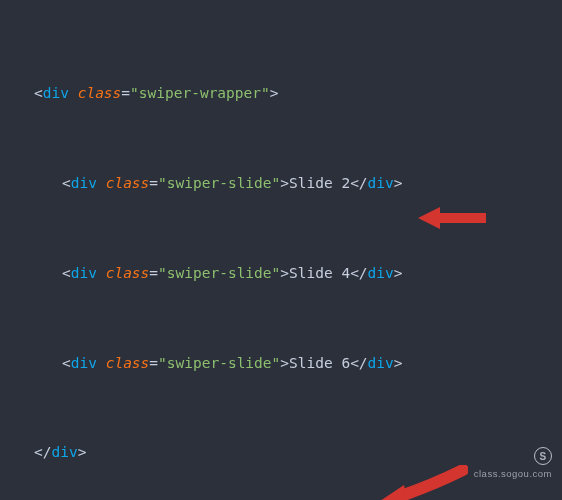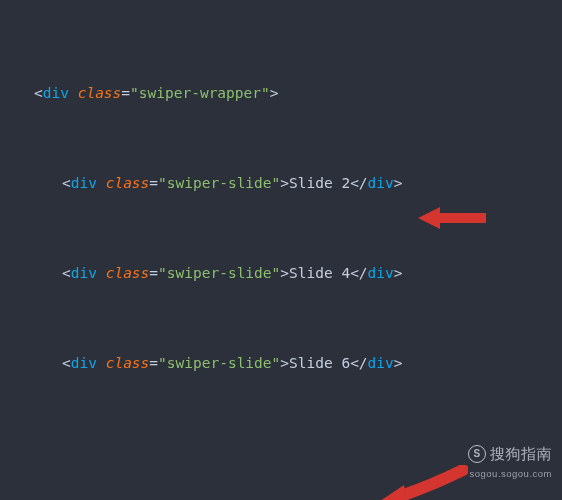--- a/index.html
+++ b/index.html
@@ -63,20 +63,21 @@
 
   
   <span class="line" style="margin-top:-12px;"><span class="i1"></span><span class="punc">&lt;</span><span class="tag">div</span> <span class="attr">class</span><span class="punc">=</span><span class="str">"swiper-wrapper"</span><span class="punc">&gt;</span></span>
 
   <span class="line"><span class="i2"></span><span class="punc">&lt;</span><span class="tag">div</span> <span class="attr">class</span><span class="punc">=</span><span class="str">"<span>swiper-slide</span>"</span><span class="punc">&gt;</span><span class="text">Slide 2</span><span class="punc">&lt;/</span><span class="tag">div</span><span class="punc">&gt;</span></span>
 
   <span class="line"><span class="i2"></span><span class="punc">&lt;</span><span class="tag">div</span> <span class="attr">class</span><span class="punc">=</span><span class="str">"<span>swiper-slide</span>"</span><span class="punc">&gt;</span><span class="text">Slide 4</span><span class="punc">&lt;/</span><span class="tag">div</span><span class="punc">&gt;</span></span>
 
   <span class="line"><span class="i2"></span><span class="punc">&lt;</span><span class="tag">div</span> <span class="attr">class</span><span class="punc">=</span><span class="str">"<span>swiper-slide</span>"</span><span class="punc">&gt;</span><span class="text">Slide 6</span><span class="punc">&lt;/</span><span class="tag">div</span><span class="punc">&gt;</span></span>
 
+  <span class="line"><span class="i1"></span><span class="punc">&lt;/</span><span class="tag">div</span><span class="punc">&gt;</span></span>
 
   
   
 
   
   
 
   
 
   
@@ -114,18 +115,17 @@
     <svg width="90" height="46">
       <path d="M85 5 Q55 20 20 32" stroke="#D5352F" stroke-width="12" fill="none" stroke-linecap="round"></path>
       <polygon points="2,36 26,20 30,42" fill="#D5352F"></polygon>
     </svg>
   </div>
 
   
   <div class="watermark">
     <div class="brand">
       <span class="s-circle">S</span>
-      <span>搜狗指南</span>
     </div>
-    <div class="url">sogou.sogou.com</div>
+    <div class="url">class.sogou.com</div>
   </div>
 
 </div>
 
 </body></html>

